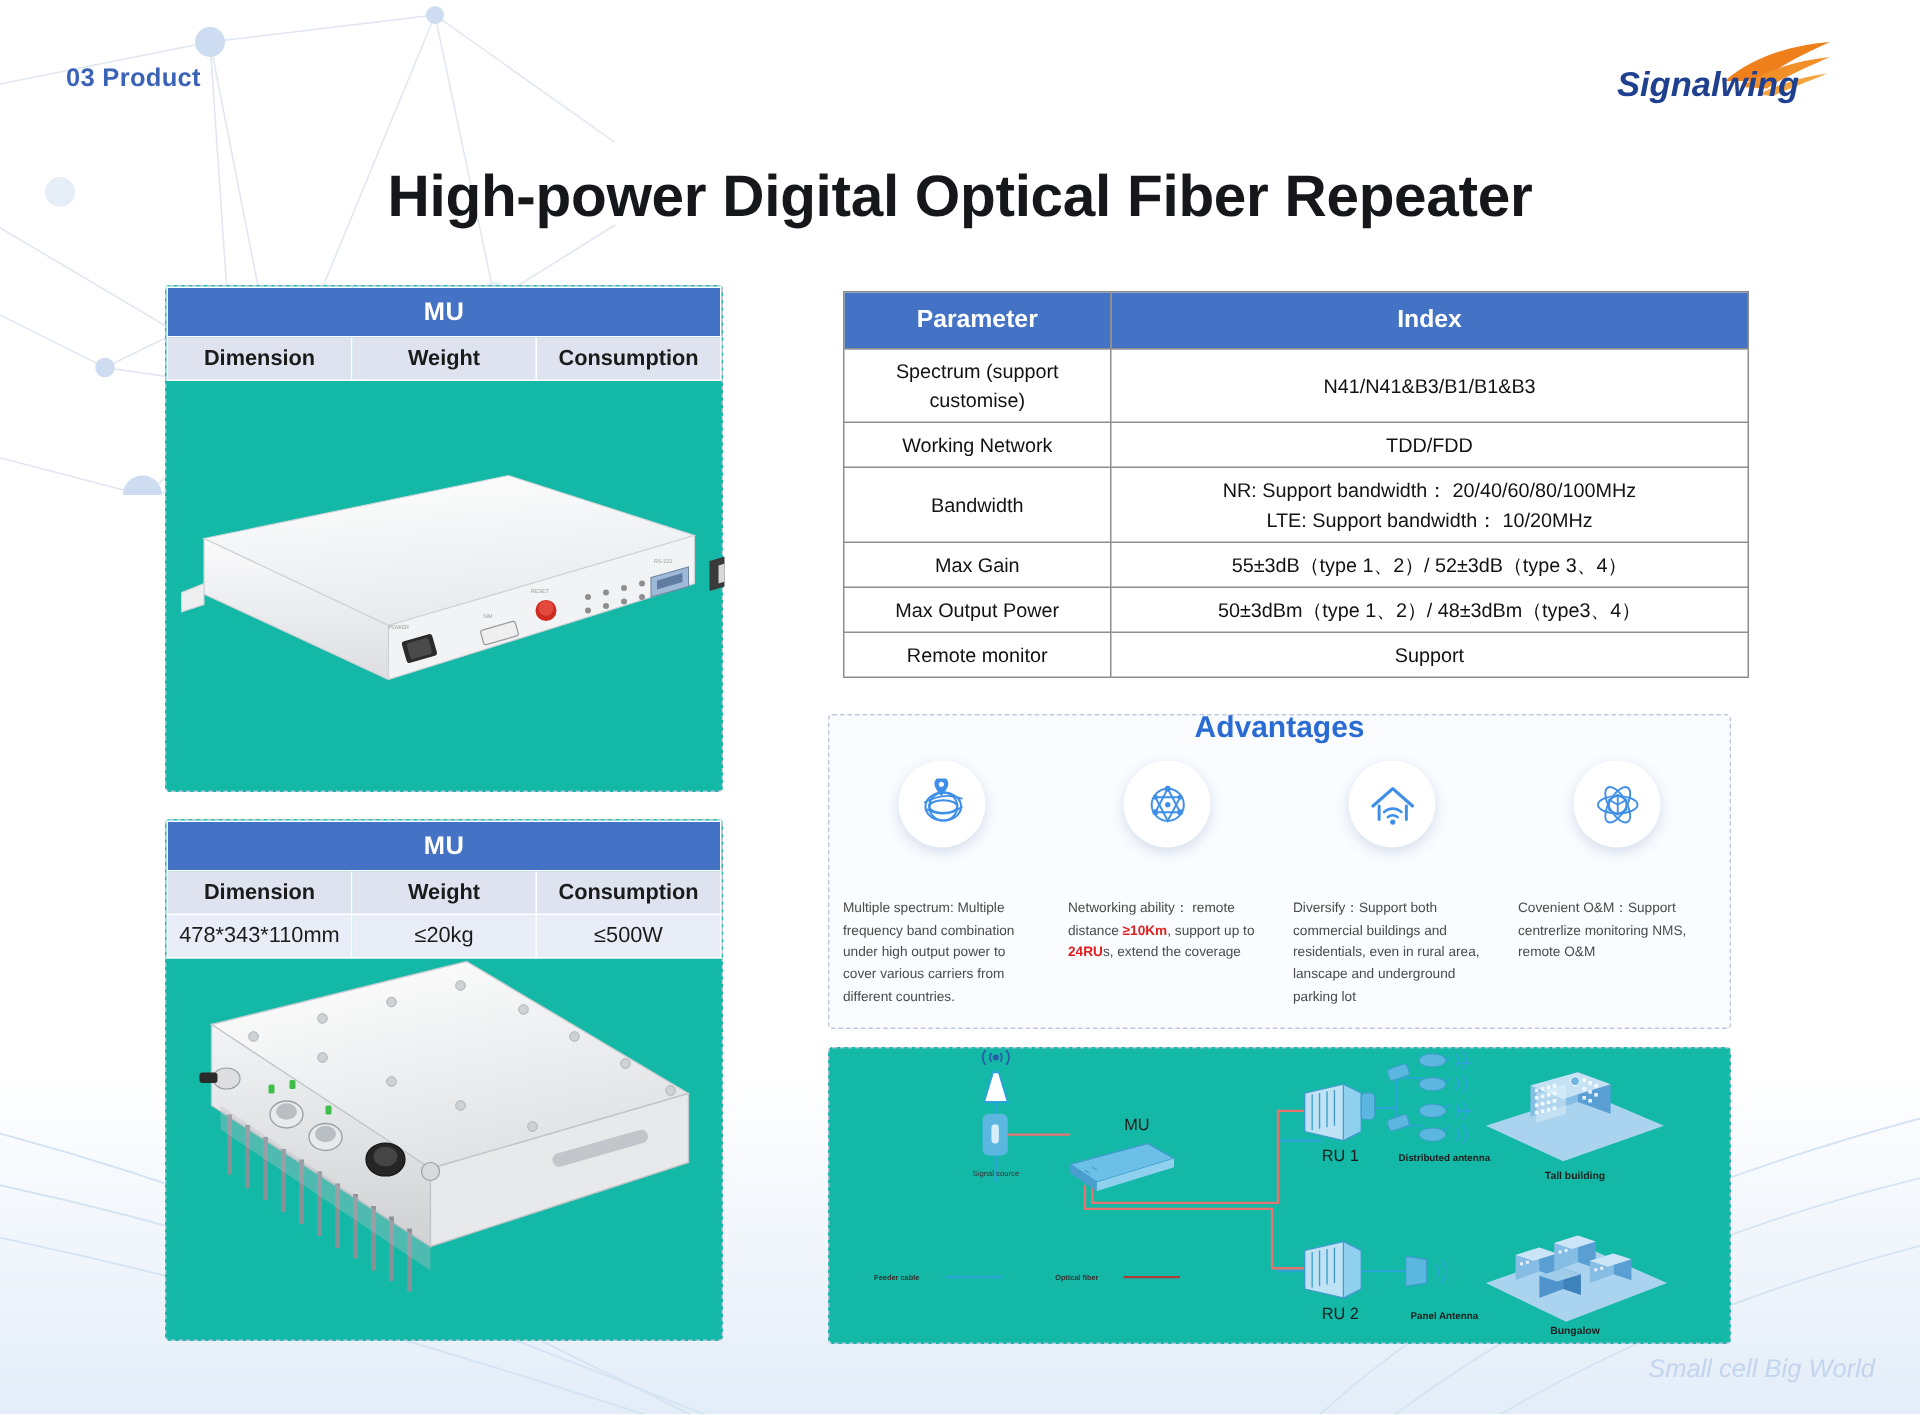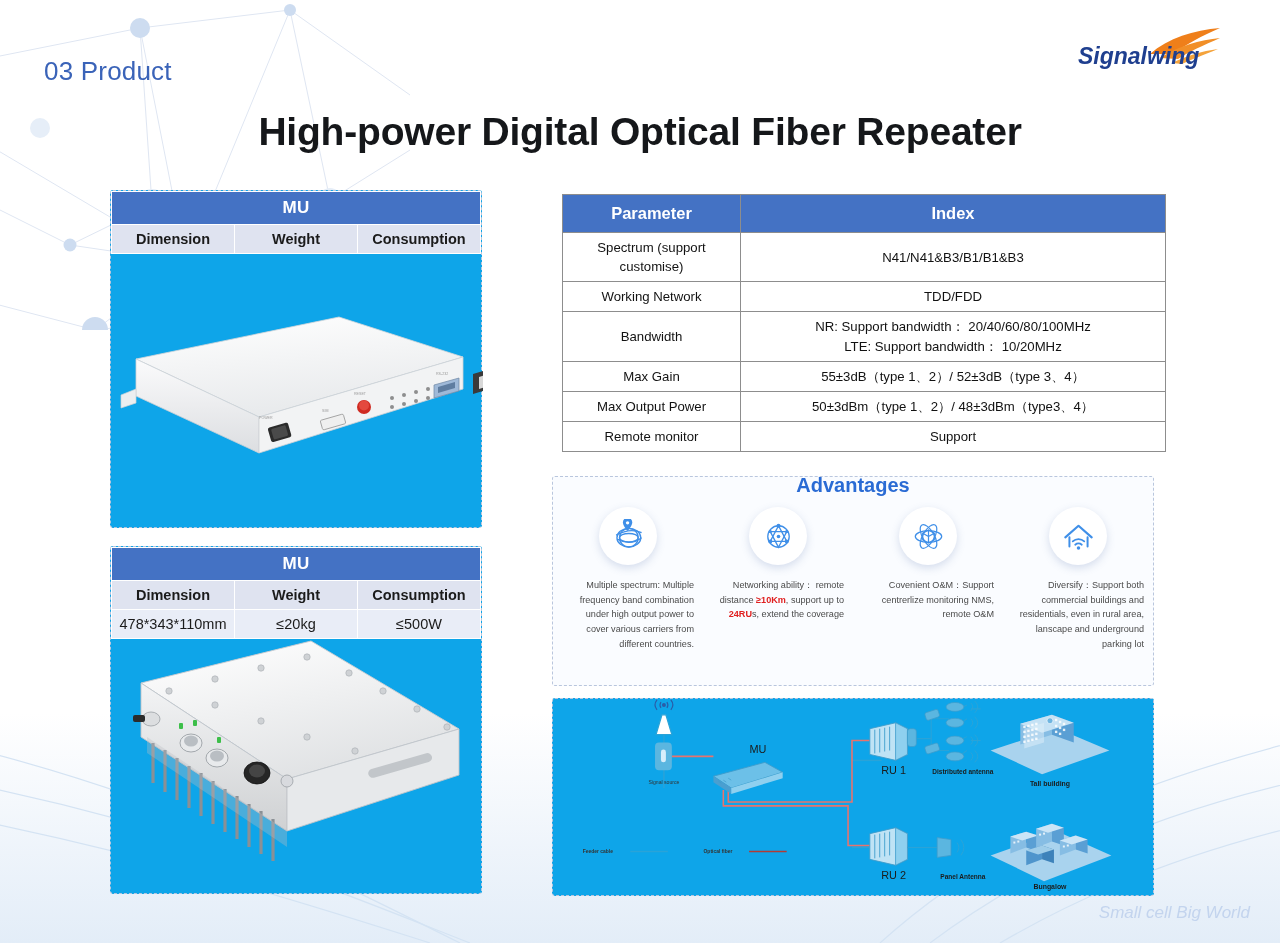--- a/index.html
+++ b/index.html
@@ -10,42 +10,42 @@
     position: relative;
     overflow: hidden;
   }
 
   
   #bg-constellation { position: absolute; left: 0; top: 0; width: 430px; height: 330px; z-index: 0; }
   #bg-waves-bottom { position: absolute; left: 0; bottom: 0; width: 1280px; height: 230px; z-index: 0; }
 
   
   .section-label {
-    position: absolute; left: 44px; top: 56px; z-index: 5;
-    font-size: 26px; font-weight: normal; color: #3a63b8;
+    position: absolute; left: 44px; top: 42px; z-index: 5;
+    font-size: 17px; font-weight: bold; color: #3a63b8;
     letter-spacing: .2px;
   }
   .logo-wrap {
     position: absolute; right: 52px; top: 24px; z-index: 5;
     width: 160px; height: 52px;
   }
 
   .page-title {
     position: absolute; left: 0; right: 0; top: 110px; z-index: 5;
     text-align: center;
     font-size: 39px; font-weight: bold; color: #15171a;
     letter-spacing: -0.2px;
     font-family: "Liberation Sans", sans-serif;
   }
 
   
   .dashed-panel {
     position: absolute; z-index: 3;
     border: 1px dashed #b9c6dd;
-    background: #0ea5e9;
+    background: #14b8a6;
     border-radius: 3px;
   }
 
   #panel-mu1 { left: 110px; top: 190px; width: 372px; height: 338px; }
   #panel-mu2 { left: 110px; top: 546px; width: 372px; height: 348px; }
   #panel-advantages { left: 552px; top: 476px; width: 602px; height: 210px; background: #fafcff; }
   #panel-topology { left: 552px; top: 698px; width: 602px; height: 198px; }
 
   
   .mu-table { width: 100%; border-collapse: collapse; table-layout: fixed; }
@@ -99,21 +99,21 @@
   .adv-item { flex: 1; display: flex; flex-direction: column; align-items: center; }
   .adv-icon-circle {
     width: 58px; height: 58px; border-radius: 50%;
     background: #ffffff;
     box-shadow: 0 3px 9px rgba(80,110,170,.22);
     display: flex; align-items: center; justify-content: center;
     margin-bottom: 13px;
   }
   .adv-text {
     font-size: 9.1px; line-height: 1.62; color: #4a4a4a;
-    text-align: right; width: 132px;
+    text-align: left; width: 132px; margin-top: 20px;
   }
   .adv-text b { color: #e02020; font-weight: bold; }
 
   
   #topology-svg { position: absolute; left: 0; top: 0; width: 100%; height: 100%; }
 
   
   .footer-slogan {
     position: absolute; right: 30px; bottom: 20px; z-index: 6;
     font-size: 17px; font-style: italic; color: #c3d4ee;
@@ -418,46 +418,46 @@
               <circle cx="10" cy="14" r="2"></circle>
               <circle cx="30" cy="14" r="2"></circle>
             </g>
           </svg>
         </div>
         <div class="adv-text">Networking ability： remote distance <b>≥10Km</b>, support up to <b>24RU</b>s, extend the coverage</div>
       </div>
       <div class="adv-item">
         <div class="adv-icon-circle">
           <svg viewBox="0 0 40 40" width="33" height="33">
+            <path d="M4 21 L20 7 L36 21" fill="none" stroke="#3f8fe8" stroke-width="2.6" stroke-linecap="round" stroke-linejoin="round"></path>
+            <path d="M9 21 v11 M31 21 v11" stroke="#3f8fe8" stroke-width="2.4" stroke-linecap="round"></path>
+            <g fill="none" stroke="#3f8fe8" stroke-width="2.1" stroke-linecap="round">
+              <path d="M13 26 a10 10 0 0 1 14 0"></path>
+              <path d="M16 30 a6 6 0 0 1 8 0"></path>
+            </g>
+            <circle cx="20" cy="34" r="2.1" fill="#3f8fe8"></circle>
+          </svg>
+        </div>
+        <div class="adv-text">Diversify：Support both commercial buildings and residentials, even in rural area, lanscape and underground parking lot</div>
+      </div>
+      <div class="adv-item">
+        <div class="adv-icon-circle">
+          <svg viewBox="0 0 40 40" width="33" height="33">
             <g fill="none" stroke="#3f8fe8" stroke-width="1.5">
               <ellipse cx="20" cy="20" rx="16" ry="7"></ellipse>
               <ellipse cx="20" cy="20" rx="16" ry="7" transform="rotate(60 20 20)"></ellipse>
               <ellipse cx="20" cy="20" rx="16" ry="7" transform="rotate(120 20 20)"></ellipse>
             </g>
             <g fill="none" stroke="#3f8fe8" stroke-width="1.5">
               <polygon points="20,12 27,16 27,24 20,28 13,24 13,16"></polygon>
               <path d="M20,12 L20,20 L27,16 M20,20 L13,16 M20,20 L20,28"></path>
             </g>
           </svg>
         </div>
         <div class="adv-text">Covenient O&amp;M：Support centrerlize monitoring NMS, remote O&amp;M</div>
-      </div>
-      <div class="adv-item">
-        <div class="adv-icon-circle">
-          <svg viewBox="0 0 40 40" width="33" height="33">
-            <path d="M4 21 L20 7 L36 21" fill="none" stroke="#3f8fe8" stroke-width="2.6" stroke-linecap="round" stroke-linejoin="round"></path>
-            <path d="M9 21 v11 M31 21 v11" stroke="#3f8fe8" stroke-width="2.4" stroke-linecap="round"></path>
-            <g fill="none" stroke="#3f8fe8" stroke-width="2.1" stroke-linecap="round">
-              <path d="M13 26 a10 10 0 0 1 14 0"></path>
-              <path d="M16 30 a6 6 0 0 1 8 0"></path>
-            </g>
-            <circle cx="20" cy="34" r="2.1" fill="#3f8fe8"></circle>
-          </svg>
-        </div>
-        <div class="adv-text">Diversify：Support both commercial buildings and residentials, even in rural area, lanscape and underground parking lot</div>
       </div>
     </div>
 </div>
 <div class="adv-title">Advantages</div>
 
 <div class="dashed-panel" id="panel-topology">
   <svg id="topology-svg" viewBox="0 0 602 198">
 
     <g stroke="#2aa3d8" stroke-width="1.5" fill="none">
       <line x1="110" y1="34" x2="110" y2="90"></line>

